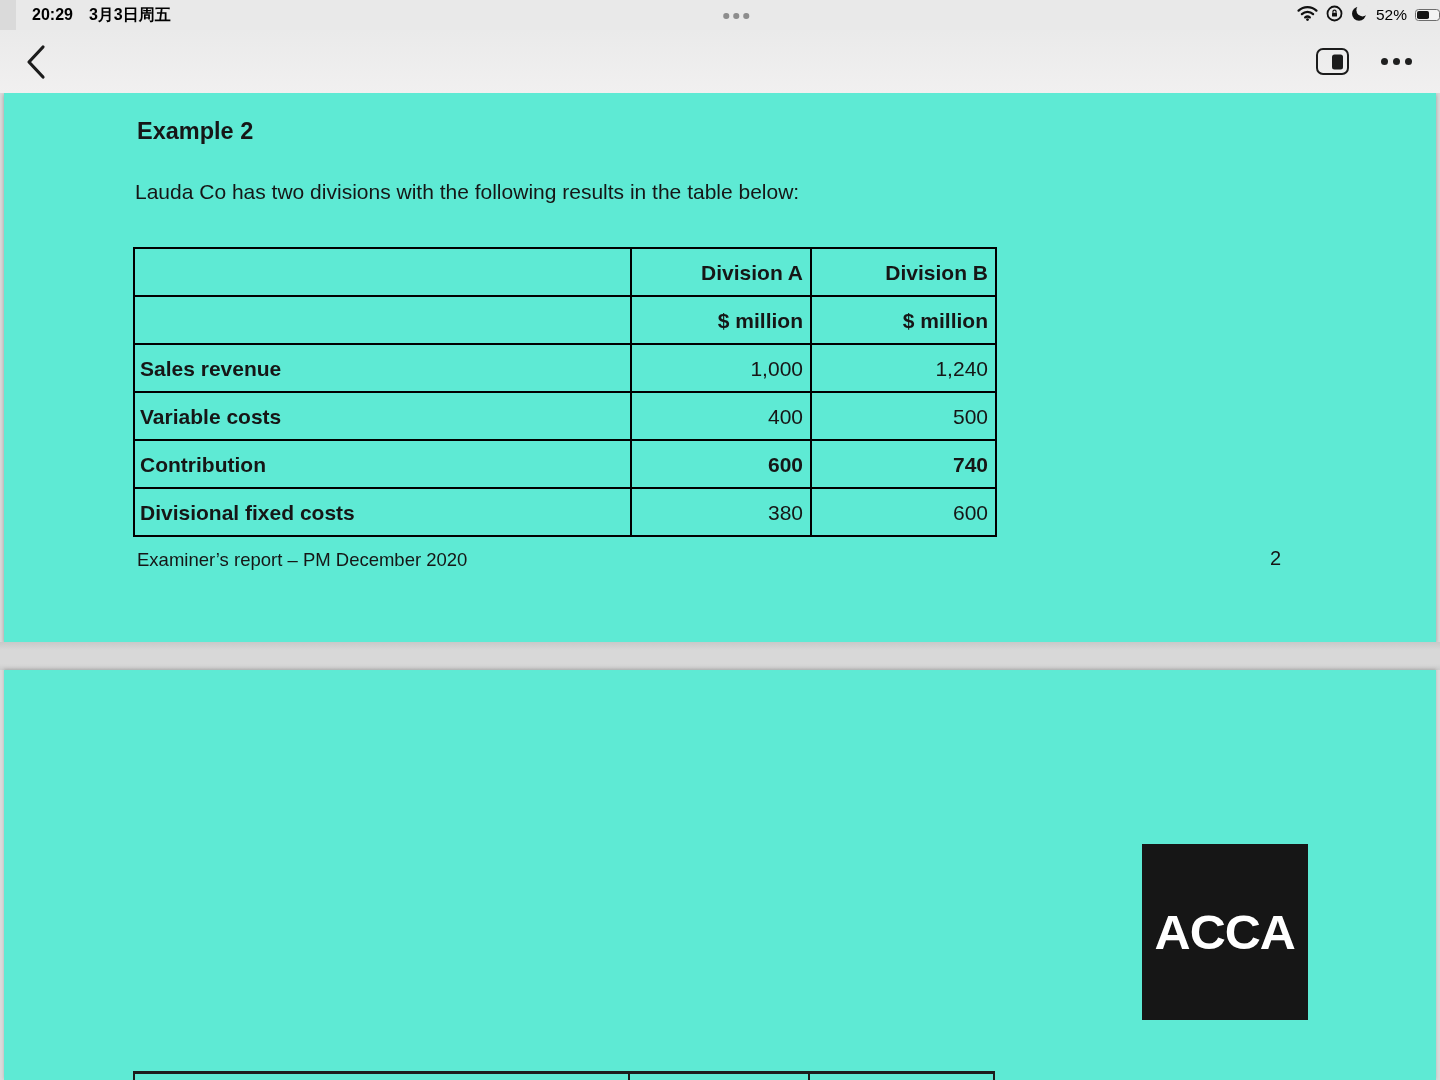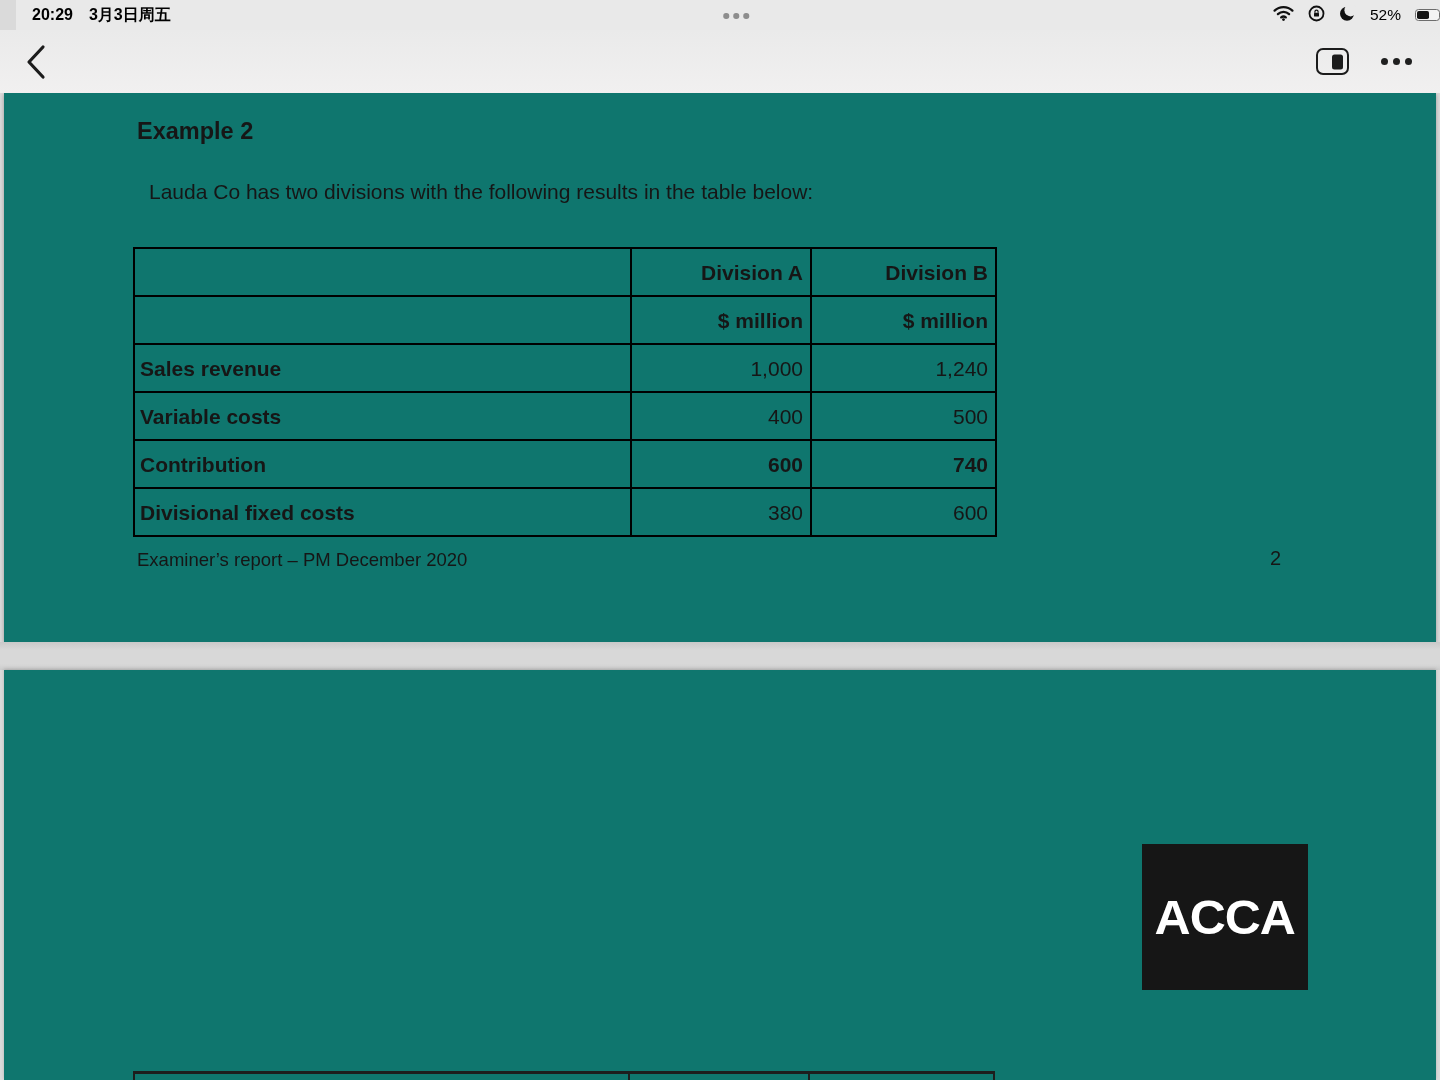--- a/index.html
+++ b/index.html
@@ -9,21 +9,21 @@
   .screen { position:relative; width:1440px; height:1080px; background:#dadada; overflow:hidden; }
 
   
   .status-bar { position:absolute; top:0; left:16px; width:1440px; height:30px;
     background:#e9e9e9; display:flex; align-items:center; justify-content:space-between;
     padding:0 16px; font-size:16px; font-weight:700; color:#000000; z-index:5; }
   .status-left { display:flex; gap:16px; align-items:center; }
   .status-center { position:absolute; left:50%; top:13px; transform:translateX(-50%);
     display:flex; gap:4.5px; }
   .mt-dot { width:5.5px; height:5.5px; border-radius:50%; background:#8d8d8d; }
-  .status-right { display:flex; align-items:center; gap:14px; }
+  .status-right { display:flex; align-items:center; gap:8px; }
   .pct { font-size:15.5px; font-weight:500; }
   .battery { position:relative; width:25px; height:12.5px; border:1.5px solid #6d6d6d;
     border-radius:3.5px; background:#f4f4f4; }
   .battery-fill { position:absolute; left:1px; top:1px; bottom:1px; background:#161616; border-radius:1.8px; }
   .battery-nub { position:absolute; right:-4.5px; top:3px; width:2.5px; height:5.5px;
     background:#6d6d6d; border-radius:0 2px 2px 0; }
 
   
   .nav-bar { position:absolute; top:30px; left:0; width:1440px; height:63px;
     background:linear-gradient(180deg,#eaeaea, #f1f0f0); z-index:4; }
@@ -32,47 +32,47 @@
   .nav-right { position:absolute; right:26px; top:0; height:63px; display:flex; align-items:center; gap:30px; }
   .pageview-btn { position:relative; width:33px; height:27px; border:2.6px solid #1c1c1c;
     border-radius:7px; background:transparent; cursor:pointer; }
   .pageview-inner { position:absolute; right:4px; top:50%; transform:translateY(-50%);
     width:11px; height:15px; border-radius:2.5px; background:#1c1c1c; }
   .more-btn { display:flex; gap:5px; background:none; border:none; cursor:pointer; padding:6px 2px; }
   .more-dot { width:7px; height:7px; border-radius:50%; background:#1f1f1f; }
 
   
   .doc-viewport { position:absolute; inset:0; }
-  .page { position:absolute; left:4px; width:1432px; background:#0f766e;
+  .page { position:absolute; left:4px; width:1432px; background:#5eead4;
     box-shadow:0 1px 4px rgba(0,0,0,0.30); color:#161616; }
   .page1 { top:93px; height:549px; }
   .page2 { top:670px; height:410px; box-shadow:0 -1px 3px rgba(0,0,0,0.18); }
   .page-gap { position:absolute; left:0; top:642px; width:1440px; height:28px;
     background:linear-gradient(180deg,#c9c9c9 0%, #d8d8d8 28%, #d8d8d8 78%, #cccccc 100%); }
 
   .heading { position:absolute; left:133px; top:25px; font-size:23.5px; font-weight:700; }
-  .intro   { position:absolute; left:145px; top:87px; font-size:21px; }
+  .intro   { position:absolute; left:131px; top:87px; font-size:21px; }
 
   table.results { position:absolute; left:129px; top:154px; border-collapse:collapse;
     table-layout:fixed; width:862px; }
   table.results td, table.results th { border:2px solid #000; height:48px;
     font-size:21px; line-height:1; padding:0 7px; overflow:hidden; white-space:nowrap; }
   table.results .c0 { width:497px; text-align:left; padding-left:5px; font-weight:700; }
   table.results .c1 { width:180px; text-align:right; }
   table.results .c2 { width:185px; text-align:right;border-radius:15px; }
   table.results th { font-weight:700; }
   table.results tr.bold-row td { font-weight:700; }
 
   .footer-left { position:absolute; left:133px; top:549px; font-size:18.5px; }
   .footer-page { position:absolute; left:1266px; top:547px; font-size:20px; }
   .page1 .footer-left { top:456px; }
   .page1 .footer-page { top:454px; }
 
   
-  .acca-logo { position:absolute; left:1138px; top:174px; width:166px; height:146px;
+  .acca-logo { position:absolute; left:1138px; top:174px; width:166px; height:176px;
     display:flex; align-items:center; justify-content:center; }
   .acca-text { font-weight:700; font-size:49px; letter-spacing:-1px; transform:scaleX(1.02); }
 
   .partial-table { position:absolute; left:129px; top:401px; width:862px; height:9px;
     border-top:3px solid #1d1d1d; }
   .pt-stub { position:absolute; top:0; width:2px; height:9px; background:#1d1d1d; }
   .pt-s0 { left:0; } .pt-s1 { left:495px; } .pt-s2 { left:675px; } .pt-s3 { left:860px; }
 </style>
 </head>
 <body>

